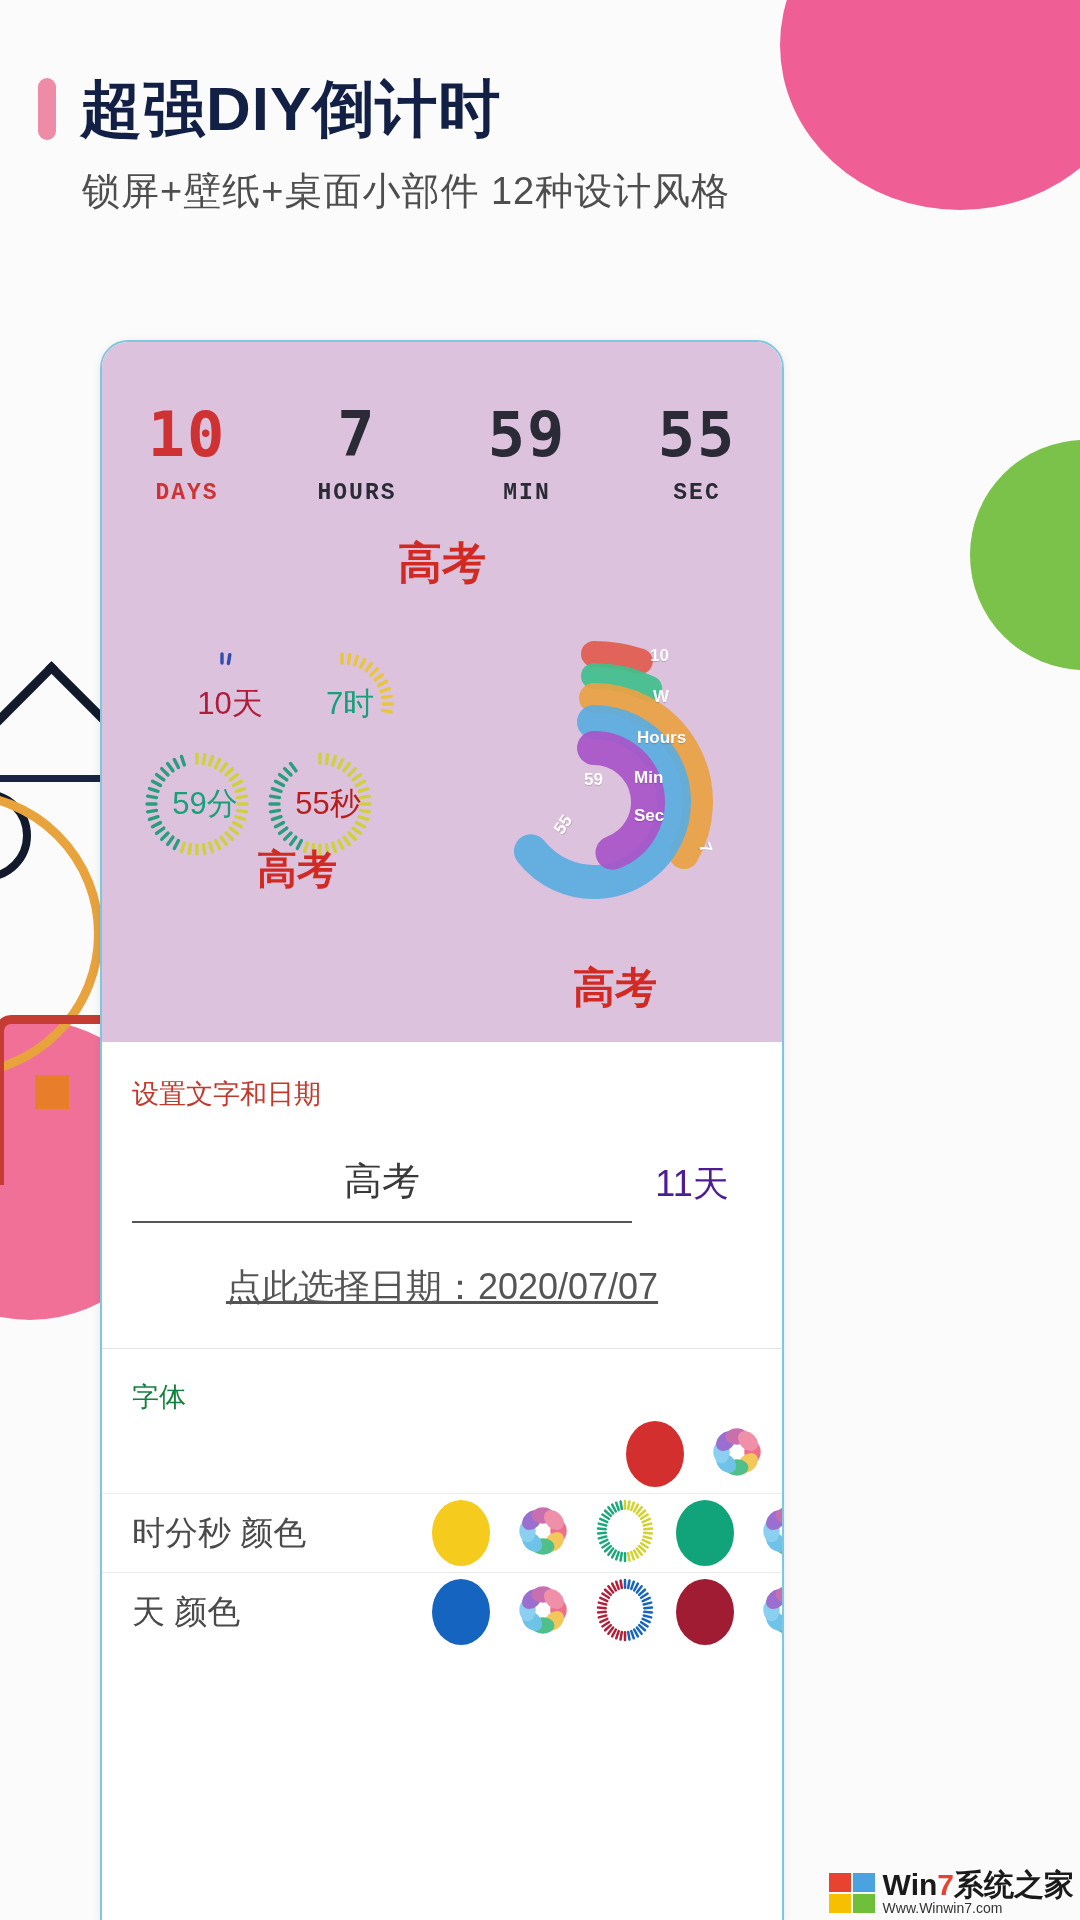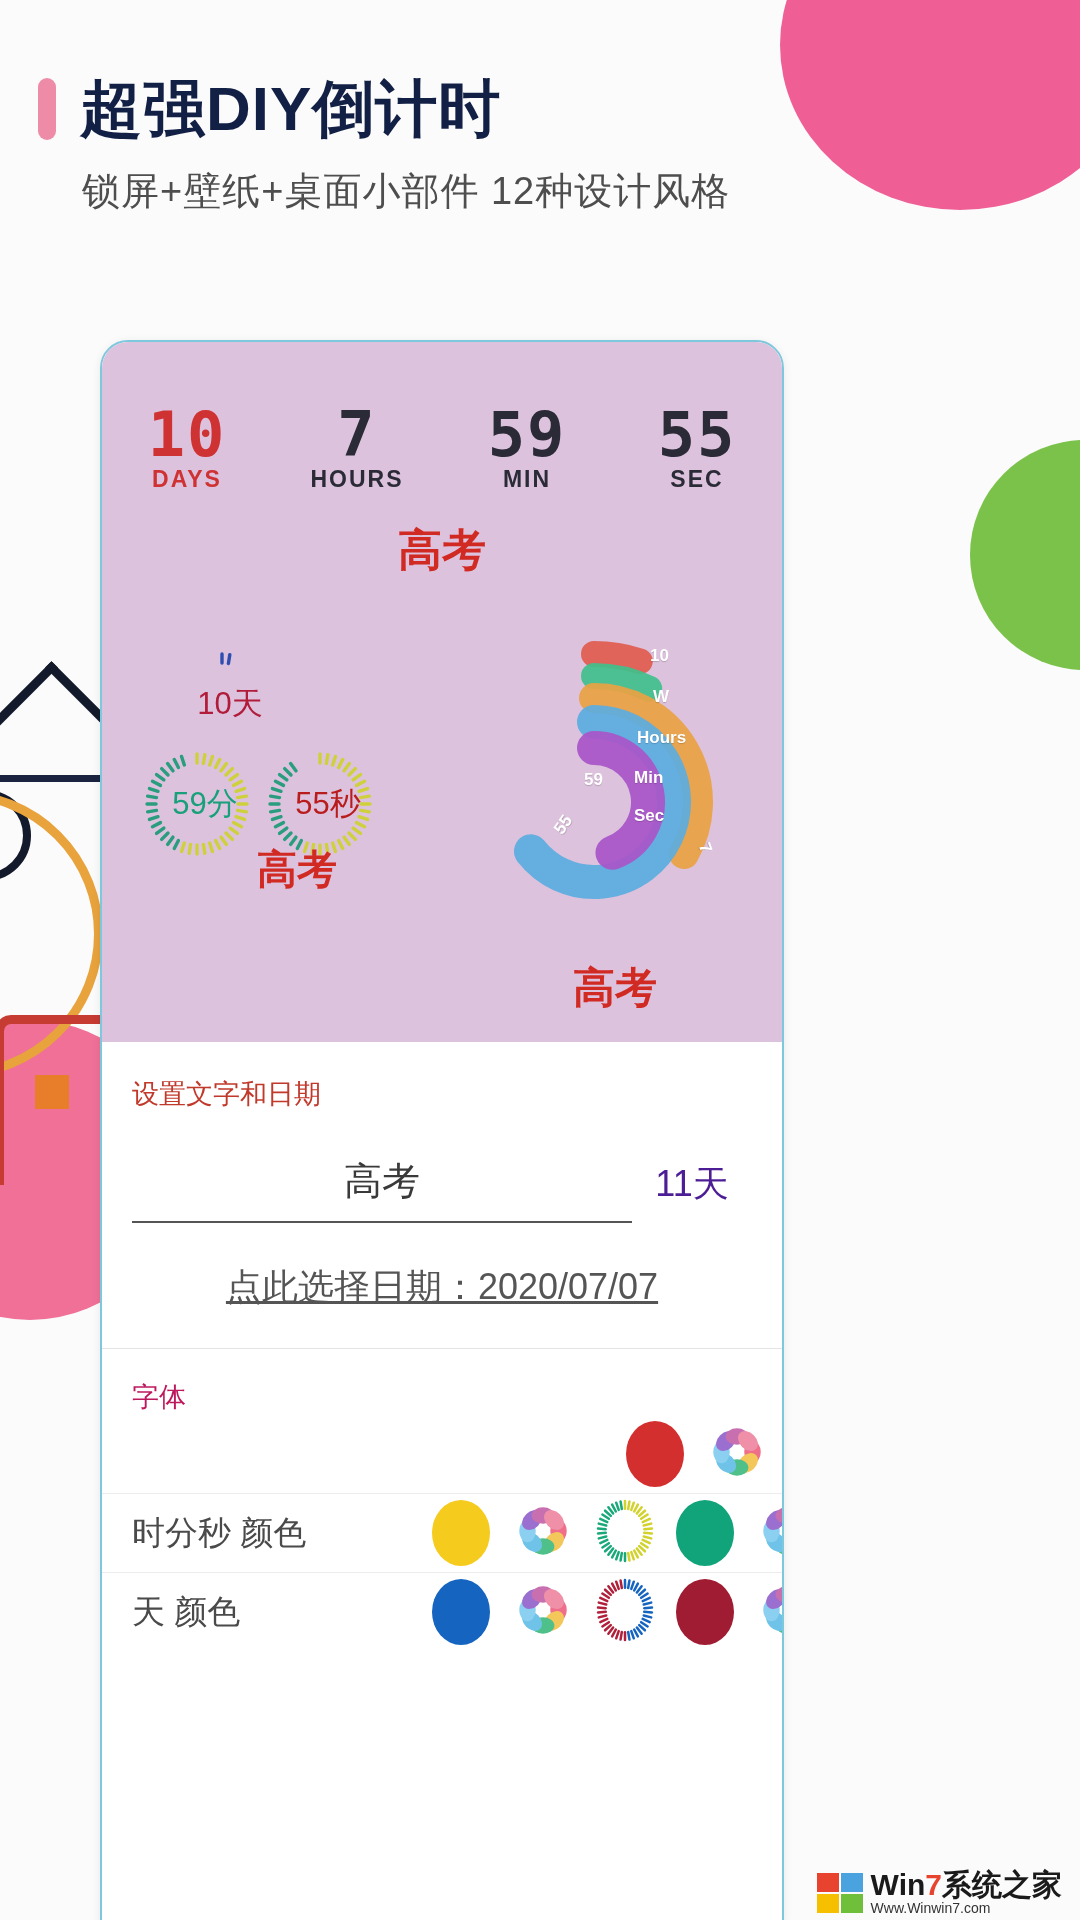--- a/index.html
+++ b/index.html
@@ -78,22 +78,22 @@
     padding-top:62px;gap:50px;
   }
   .digi-cell{text-align:center;width:120px;}
   .digi-num{
     font-family:"DejaVu Sans Mono","Liberation Mono",monospace;
     font-size:62px;font-weight:bold;line-height:1;letter-spacing:2px;
     color:#2b2b38;
   }
   .digi-num.red{color:#cf3232;}
   .digi-lbl{
-    font-family:Liberation Sans, sans-serif;
-    font-size:23px;font-weight:bold;letter-spacing:2px;color:#2b2b38;
+    font-family:Liberation Mono, monospace;
+    font-size:23px;font-weight:bold;letter-spacing:2px;margin-top:14px;color:#2b2b38;
   }
   .digi-lbl.red{color:#cf3232;}
   .digi-title{
     text-align:center;margin-top:28px;font-size:44px;font-weight:bold;color:#d02a22;
   }
 
   
   .rings{position:absolute;left:18px;top:300px;width:300px;height:270px;}
   .ring-item{position:absolute;width:124px;height:124px;}
   .ring-item .ring-svg{position:absolute;left:0;top:0;}
@@ -131,35 +131,35 @@
     font-size:38px;color:#3a3a3a;
   }
   .days-badge{
     width:120px;text-align:center;font-size:36px;color:#4c1d95;padding-bottom:14px;
   }
   .row-date{
     text-align:center;font-size:36px;color:#555;padding:40px 0 36px 0;
     border-bottom:1px solid #e3e3e3;
     text-decoration:underline;
   }
-  .sec-label2{color:#be185d;font-size:27px;padding:30px 0 0 30px;}
+  .sec-label2{color:#15803d;font-size:27px;padding:30px 0 0 30px;}
   .color-row{
     display:flex;align-items:center;height:78px;
     border-bottom:1px solid #ececec;padding:0 14px 0 30px;
   }
   .color-row:last-child{border-bottom:none;}
   .color-name{font-size:33px;color:#4a4a4a;flex:0 0 300px;}
   .swatches{flex:1;display:flex;align-items:center;justify-content:flex-end;gap:22px;}
   .sw{width:58px;height:66px;border-radius:50%;}
   .sw-ring{width:58px;height:66px;}
   .flower{width:62px;height:62px;}
 
   
   .watermark{
-    position:absolute;right:18px;bottom:4px;z-index:20;
+    position:absolute;right:6px;bottom:4px;z-index:20;
     display:flex;align-items:center;gap:8px;
   }
   .wm-logo{width:46px;height:40px;position:relative;}
   .wm-q{position:absolute;left:0;top:0;width:22px;height:19px;background:#e8432e;}
   .wm-q2{position:absolute;left:24px;top:0;width:22px;height:19px;background:#4aa3df;}
   .wm-q3{position:absolute;left:0;top:21px;width:22px;height:19px;background:#f6c000;}
   .wm-q4{position:absolute;left:24px;top:21px;width:22px;height:19px;background:#6fbf3a;}
   .wm-text{font-size:30px;font-weight:bold;color:#1a1a1a;line-height:1;}
   .wm-text .hl{color:#e8432e;}
   .wm-sub{font-size:14px;color:#333;}
@@ -212,20 +212,37 @@
     </div>
     <div class="digi-title">高考</div>
 
     <div class="rings">
       <div class="ring-item" style="left:40px;top:0;">
         <svg class="ring-svg" width="124" height="124" viewBox="0 0 124 124" id="ring0">
             <line x1="62" y1="21" x2="62" y2="12" stroke="#2f4fb0" stroke-width="3.4" stroke-linecap="round"></line>
             <line x1="68.41381306664947" y1="21.50477803559935" x2="69.82172325201155" y2="12.61558297024311" stroke="#2f4fb0" stroke-width="3.4" stroke-linecap="round"></line>
           </svg>
         <div class="ring-lbl" style="color:#b01c3a">10天</div>
+      </div>
+      <div class="ring-item" style="left:160px;top:0;">
+        <svg class="ring-svg" width="124" height="124" viewBox="0 0 124 124" id="ring1">
+            <line x1="62" y1="21" x2="62" y2="12" stroke="#e8c63b" stroke-width="3.4" stroke-linecap="round"></line>
+            <line x1="68.41381306664947" y1="21.50477803559935" x2="69.82172325201155" y2="12.61558297024311" stroke="#e8c63b" stroke-width="3.4" stroke-linecap="round"></line>
+            <line x1="74.66969676937285" y1="23.006682831898708" x2="77.45084971874738" y2="14.447174185242325" stroke="#e8c63b" stroke-width="3.4" stroke-linecap="round"></line>
+            <line x1="80.61361048932142" y1="25.468732508276922" x2="84.69952498697734" y2="17.449673790581613" stroke="#e8c63b" stroke-width="3.4" stroke-linecap="round"></line>
+            <line x1="86.0991953439914" y1="28.830303230627152" x2="91.38926261462366" y2="21.54915028125263" stroke="#e8c63b" stroke-width="3.4" stroke-linecap="round"></line>
+            <line x1="90.99137802864846" y1="33.00862197135156" x2="97.35533905932738" y2="26.64466094067263" stroke="#e8c63b" stroke-width="3.4" stroke-linecap="round"></line>
+            <line x1="95.16969676937285" y1="37.9008046560086" x2="102.45084971874738" y2="32.61073738537634" stroke="#e8c63b" stroke-width="3.4" stroke-linecap="round"></line>
+            <line x1="98.53126749172309" y1="43.38638951067858" x2="106.55032620941839" y2="39.30047501302266" stroke="#e8c63b" stroke-width="3.4" stroke-linecap="round"></line>
+            <line x1="100.9933171681013" y1="49.33030323062716" x2="109.55282581475768" y2="46.54915028125263" stroke="#e8c63b" stroke-width="3.4" stroke-linecap="round"></line>
+            <line x1="102.49522196440066" y1="55.58618693335053" x2="111.38441702975689" y2="54.178276747988455" stroke="#e8c63b" stroke-width="3.4" stroke-linecap="round"></line>
+            <line x1="103" y1="62" x2="112" y2="62" stroke="#e8c63b" stroke-width="3.4" stroke-linecap="round"></line>
+            <line x1="102.49522196440066" y1="68.41381306664947" x2="111.38441702975689" y2="69.82172325201154" stroke="#e8c63b" stroke-width="3.4" stroke-linecap="round"></line>
+          </svg>
+        <div class="ring-lbl" style="color:#17a07a">7时</div>
       </div>
       <div class="ring-item" style="left:15px;top:100px;">
         <svg class="ring-svg" width="124" height="124" viewBox="0 0 124 124" id="ring2">
             <line x1="62" y1="21" x2="62" y2="12" stroke="#cfd13c" stroke-width="3.4" stroke-linecap="round"></line>
             <line x1="68.41381306664947" y1="21.50477803559935" x2="69.82172325201155" y2="12.61558297024311" stroke="#cfd13c" stroke-width="3.4" stroke-linecap="round"></line>
             <line x1="74.66969676937285" y1="23.006682831898708" x2="77.45084971874738" y2="14.447174185242325" stroke="#cfd13c" stroke-width="3.4" stroke-linecap="round"></line>
             <line x1="80.61361048932142" y1="25.468732508276922" x2="84.69952498697734" y2="17.449673790581613" stroke="#cfd13c" stroke-width="3.4" stroke-linecap="round"></line>
             <line x1="86.0991953439914" y1="28.830303230627152" x2="91.38926261462366" y2="21.54915028125263" stroke="#cfd13c" stroke-width="3.4" stroke-linecap="round"></line>
             <line x1="90.99137802864846" y1="33.00862197135156" x2="97.35533905932738" y2="26.64466094067263" stroke="#cfd13c" stroke-width="3.4" stroke-linecap="round"></line>
             <line x1="95.16969676937285" y1="37.9008046560086" x2="102.45084971874738" y2="32.61073738537634" stroke="#cfd13c" stroke-width="3.4" stroke-linecap="round"></line>

